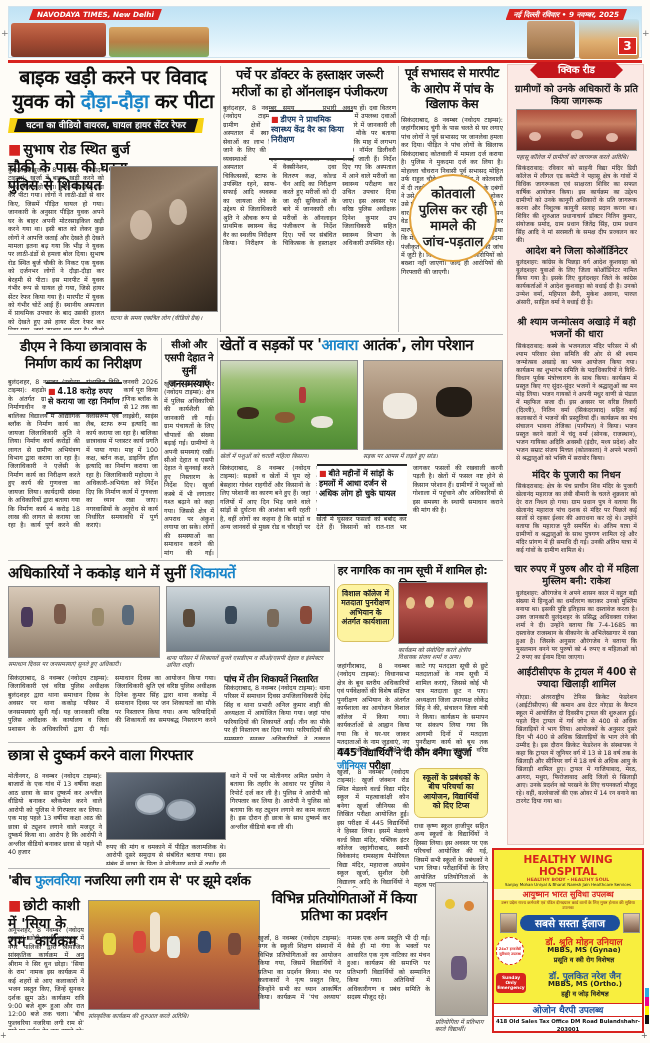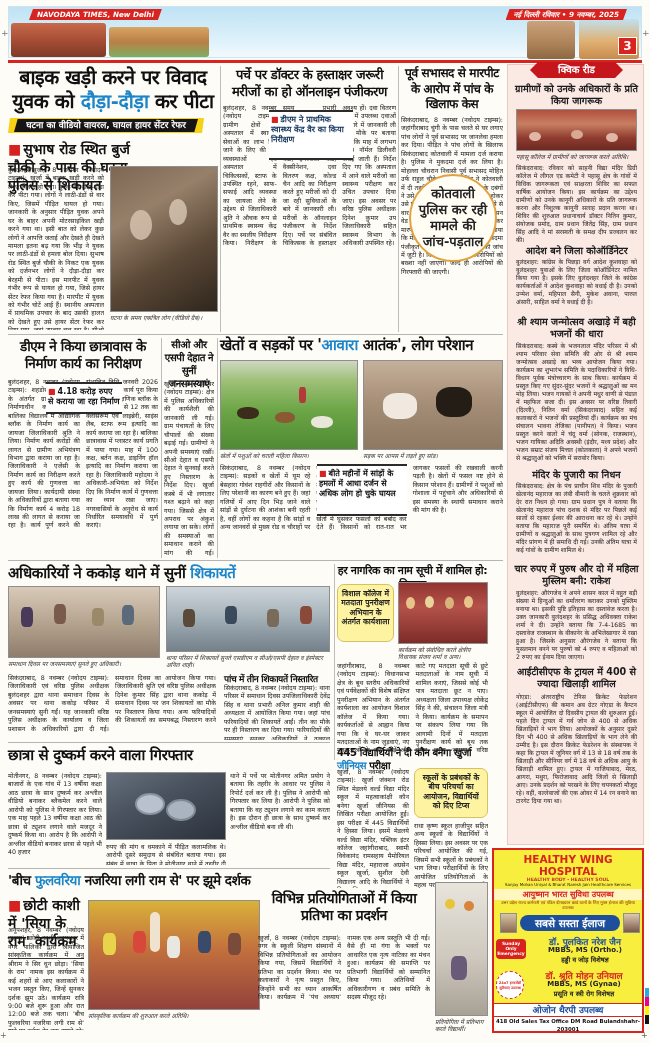--- a/index.html
+++ b/index.html
@@ -271,30 +271,30 @@
     <div class="ad-center" style="color:#c0392b;font-weight:bold;font-size:4.6px;">HEALTHY BODY - HEALTHY SOUL</div>
     <div class="ad-center" style="color:#222;font-size:4px;">Sanjay Mohan Uniyal &amp; Bharat Naresh Jain Healthcare Services</div>
     <div class="ad-center" style="margin-top:2px;background:#fff6c0;color:#d8231f;font-weight:bold;font-size:8px;line-height:11px;">आयुष्मान भारत सुविधा उपलब्ध</div>
     <div class="ad-center" style="color:#7a1f1a;font-size:4.2px;line-height:1.25;padding:0 6px;">उत्तर प्रदेश राज्य कर्मचारी एवं पंडित दीनदयाल कार्ड वालों के लिए मुफ्त ईलाज की सुविधा उपलब्ध</div>
     <div style="position:relative;height:22px;margin-top:2px;">
       <div class="abs photo" style="left:6px;top:0;width:17px;height:20px;background:linear-gradient(180deg,#d8c4a8,#8a6a50);"></div>
       <div class="abs blue-ribbon" style="left:26px;top:2px;width:100px;height:16px;font-size:10.5px;line-height:16px;">सबसे सस्ता ईलाज</div>
       <div class="abs photo" style="left:129px;top:0;width:17px;height:20px;background:linear-gradient(180deg,#e0c8b0,#7a5a48);"></div>
     </div>
     <div style="position:relative;height:34px;">
+      <div class="abs" style="left:2px;top:2px;width:26px;height:26px;border:1.5px dashed #d8231f;border-radius:50%;background:#fff;color:#d8231f;font-weight:bold;font-size:3.6px;display:flex;align-items:center;justify-content:center;text-align:center;">24x7 इमरजेंसी सुविधाएं उपलब्ध</div>
+      <div class="abs ad-center" style="left:30px;top:0;width:120px;color:#d8231f;font-weight:bold;font-size:9px;">डॉ. श्रुति मोहन उनियाल</div>
+      <div class="abs ad-center" style="left:30px;top:11px;width:120px;color:#222;font-weight:bold;font-size:7px;">MBBS, MS (Gynae)</div>
+      <div class="abs ad-center" style="left:30px;top:20px;width:120px;color:#222;font-weight:bold;font-size:6.6px;">प्रसूति व स्त्री रोग विशेषज्ञ</div>
+    </div>
+    <div style="position:relative;height:34px;">
       <div class="abs" style="left:2px;top:4px;width:30px;height:20px;background:#d8231f;border-radius:4px;color:#fff;font-weight:bold;font-size:4.4px;display:flex;align-items:center;justify-content:center;text-align:center;">Sunday Only Emergency</div>
       <div class="abs ad-center" style="left:32px;top:0;width:118px;color:#1d4f9c;font-weight:bold;font-size:9px;">डॉ. पुलकित नरेश जैन</div>
       <div class="abs ad-center" style="left:32px;top:11px;width:118px;color:#222;font-weight:bold;font-size:7px;">MBBS, MS (Ortho.)</div>
       <div class="abs ad-center" style="left:32px;top:20px;width:118px;color:#222;font-weight:bold;font-size:6.6px;">हड्डी व जोड़ विशेषज्ञ</div>
-    </div>
-    <div style="position:relative;height:34px;">
-      <div class="abs" style="left:2px;top:2px;width:26px;height:26px;border:1.5px dashed #d8231f;border-radius:50%;background:#fff;color:#d8231f;font-weight:bold;font-size:3.6px;display:flex;align-items:center;justify-content:center;text-align:center;">24x7 इमरजेंसी सुविधाएं उपलब्ध</div>
-      <div class="abs ad-center" style="left:30px;top:0;width:120px;color:#d8231f;font-weight:bold;font-size:9px;">डॉ. श्रुति मोहन उनियाल</div>
-      <div class="abs ad-center" style="left:30px;top:11px;width:120px;color:#222;font-weight:bold;font-size:7px;">MBBS, MS (Gynae)</div>
-      <div class="abs ad-center" style="left:30px;top:20px;width:120px;color:#222;font-weight:bold;font-size:6.6px;">प्रसूति व स्त्री रोग विशेषज्ञ</div>
     </div>
     <div class="ad-center" style="background:#fff;color:#1d4f9c;font-weight:bold;font-size:9px;line-height:12px;border-top:1px solid #d8231f;border-bottom:1px solid #d8231f;">ओजोन थैरपी उपलब्ध</div>
     <div class="ad-center" style="background:#fff;color:#111;font-weight:bold;font-size:5.4px;line-height:8px;">418 Old Sales Tax Office DM Road Bulandshahr-203001</div>
     <div class="ad-center" style="background:#fff;color:#000;font-weight:bold;font-size:9px;line-height:12px;">Mob-: 8566091011, 9311956777</div>
   </div>
 
   <div class="abs" style="left:0;top:1031px;font-size:8px;color:#666;">+</div>
   <div class="abs" style="left:10px;top:1035px;">
     
   </div>

